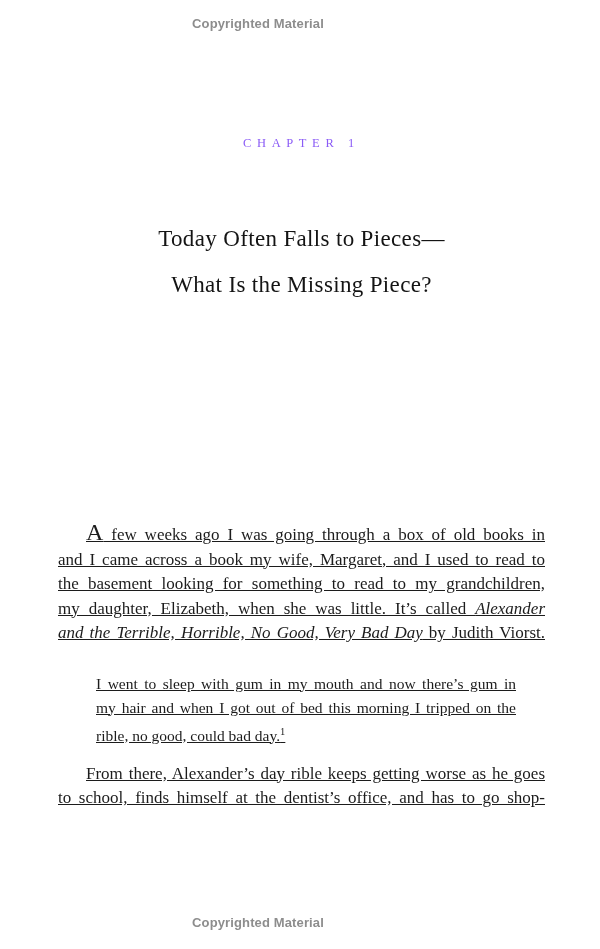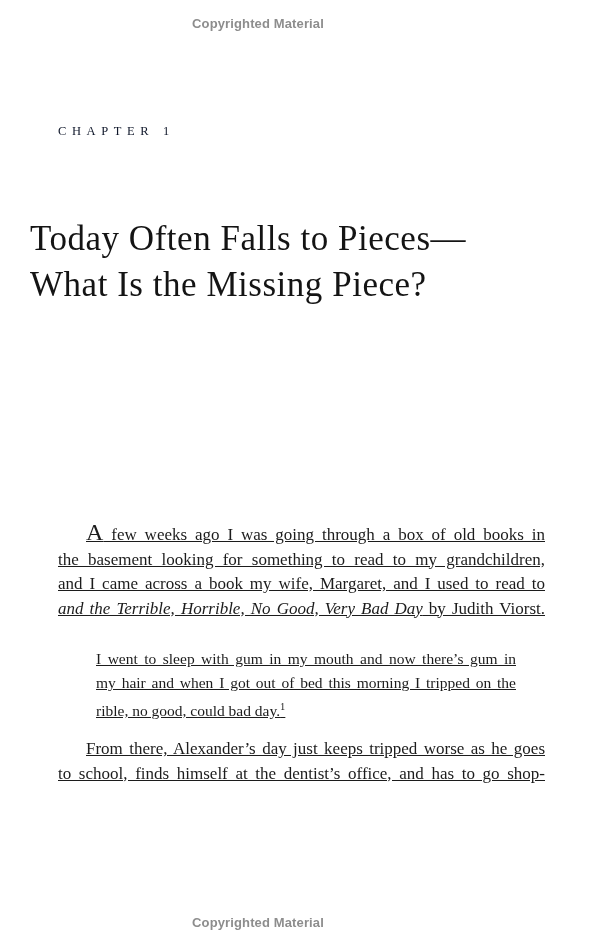--- a/index.html
+++ b/index.html
@@ -18,32 +18,33 @@
     font-size: 13px;
     font-weight: 700;
     color: #8d8d8d;
     letter-spacing: 0.01em;
   }
   .notice.top { top: 16px; }
   .notice.bottom { top: 915px; }
   .chapter {
     position: absolute;
     left: 58px; width: 487px;
-    top: 124px;
+    top: 136px;
+    text-align: center;
     font-size: 12.5px;
     letter-spacing: 0.45em;
-    color: #0f172a;
+    color: #8b5cf6;
   }
   .title {
     position: absolute;
     left: 30px; width: 543px;
     top: 216px;
     margin: 0;
-    text-align: left;
-    font-size: 35px;
+    text-align: center;
+    font-size: 23px;
     font-weight: 500;
     letter-spacing: 0.015em;
     color: #141414;
   }
   .title-line { display: block; line-height: 46px; }
   .body-text {
     position: absolute;
     left: 58px; top: 520px;
     width: 487px;
     font-size: 17px;
@@ -77,30 +78,31 @@
   <div class="chapter">CHAPTER 1</div>
 
   <h1 class="title">
     <span class="title-line">Today Often Falls to Pieces—</span>
     <span class="title-line">What Is the Missing Piece?</span>
   </h1>
 
   <div class="body-text">
     <div class="para" id="para1">
         <div class="line indent"><span class="initial-cap">A</span><span class="normal"> few weeks ago I was going through a box of old books in</span></div>
+        <div class="line"><span class="normal">and I came across a book my wife, Margaret, and I used to read to</span></div>
         <div class="line"><span class="normal">the basement looking for something to read to my grandchildren,</span></div>
-        <div class="line"><span class="normal">and I came across a book my wife, Margaret, and I used to read to</span></div>
+        <div class="line"><span class="normal">my daughter, Elizabeth, when she was little. It’s called </span><span class="italic">Alexander</span></div>
         <div class="line"><span class="italic">and the Terrible, Horrible, No Good, Very Bad Day</span><span class="normal"> by Judith Viorst.</span></div>
       </div>
     <div class="quote" id="quote">
         <div class="line"><span class="normal">I went to sleep with gum in my mouth and now there’s gum in</span></div>
         <div class="line"><span class="normal">my hair and when I got out of bed this morning I tripped on the</span></div>
         <div class="line last"><span class="normal">rible, no good, could bad day.</span><span class="superscript">1</span></div>
       </div>
     <div class="para" id="para2">
-        <div class="line indent"><span class="normal">From there, Alexander’s day just keeps tripped worse as he goes</span></div>
+        <div class="line indent"><span class="normal">From there, Alexander’s day rible keeps getting worse as he goes</span></div>
         <div class="line"><span class="normal">to school, finds himself at the dentist’s office, and has to go shop-</span></div>
       </div>
   </div>
 
   <div class="notice bottom">Copyrighted Material</div>
 
 </div>
 
 </body></html>

